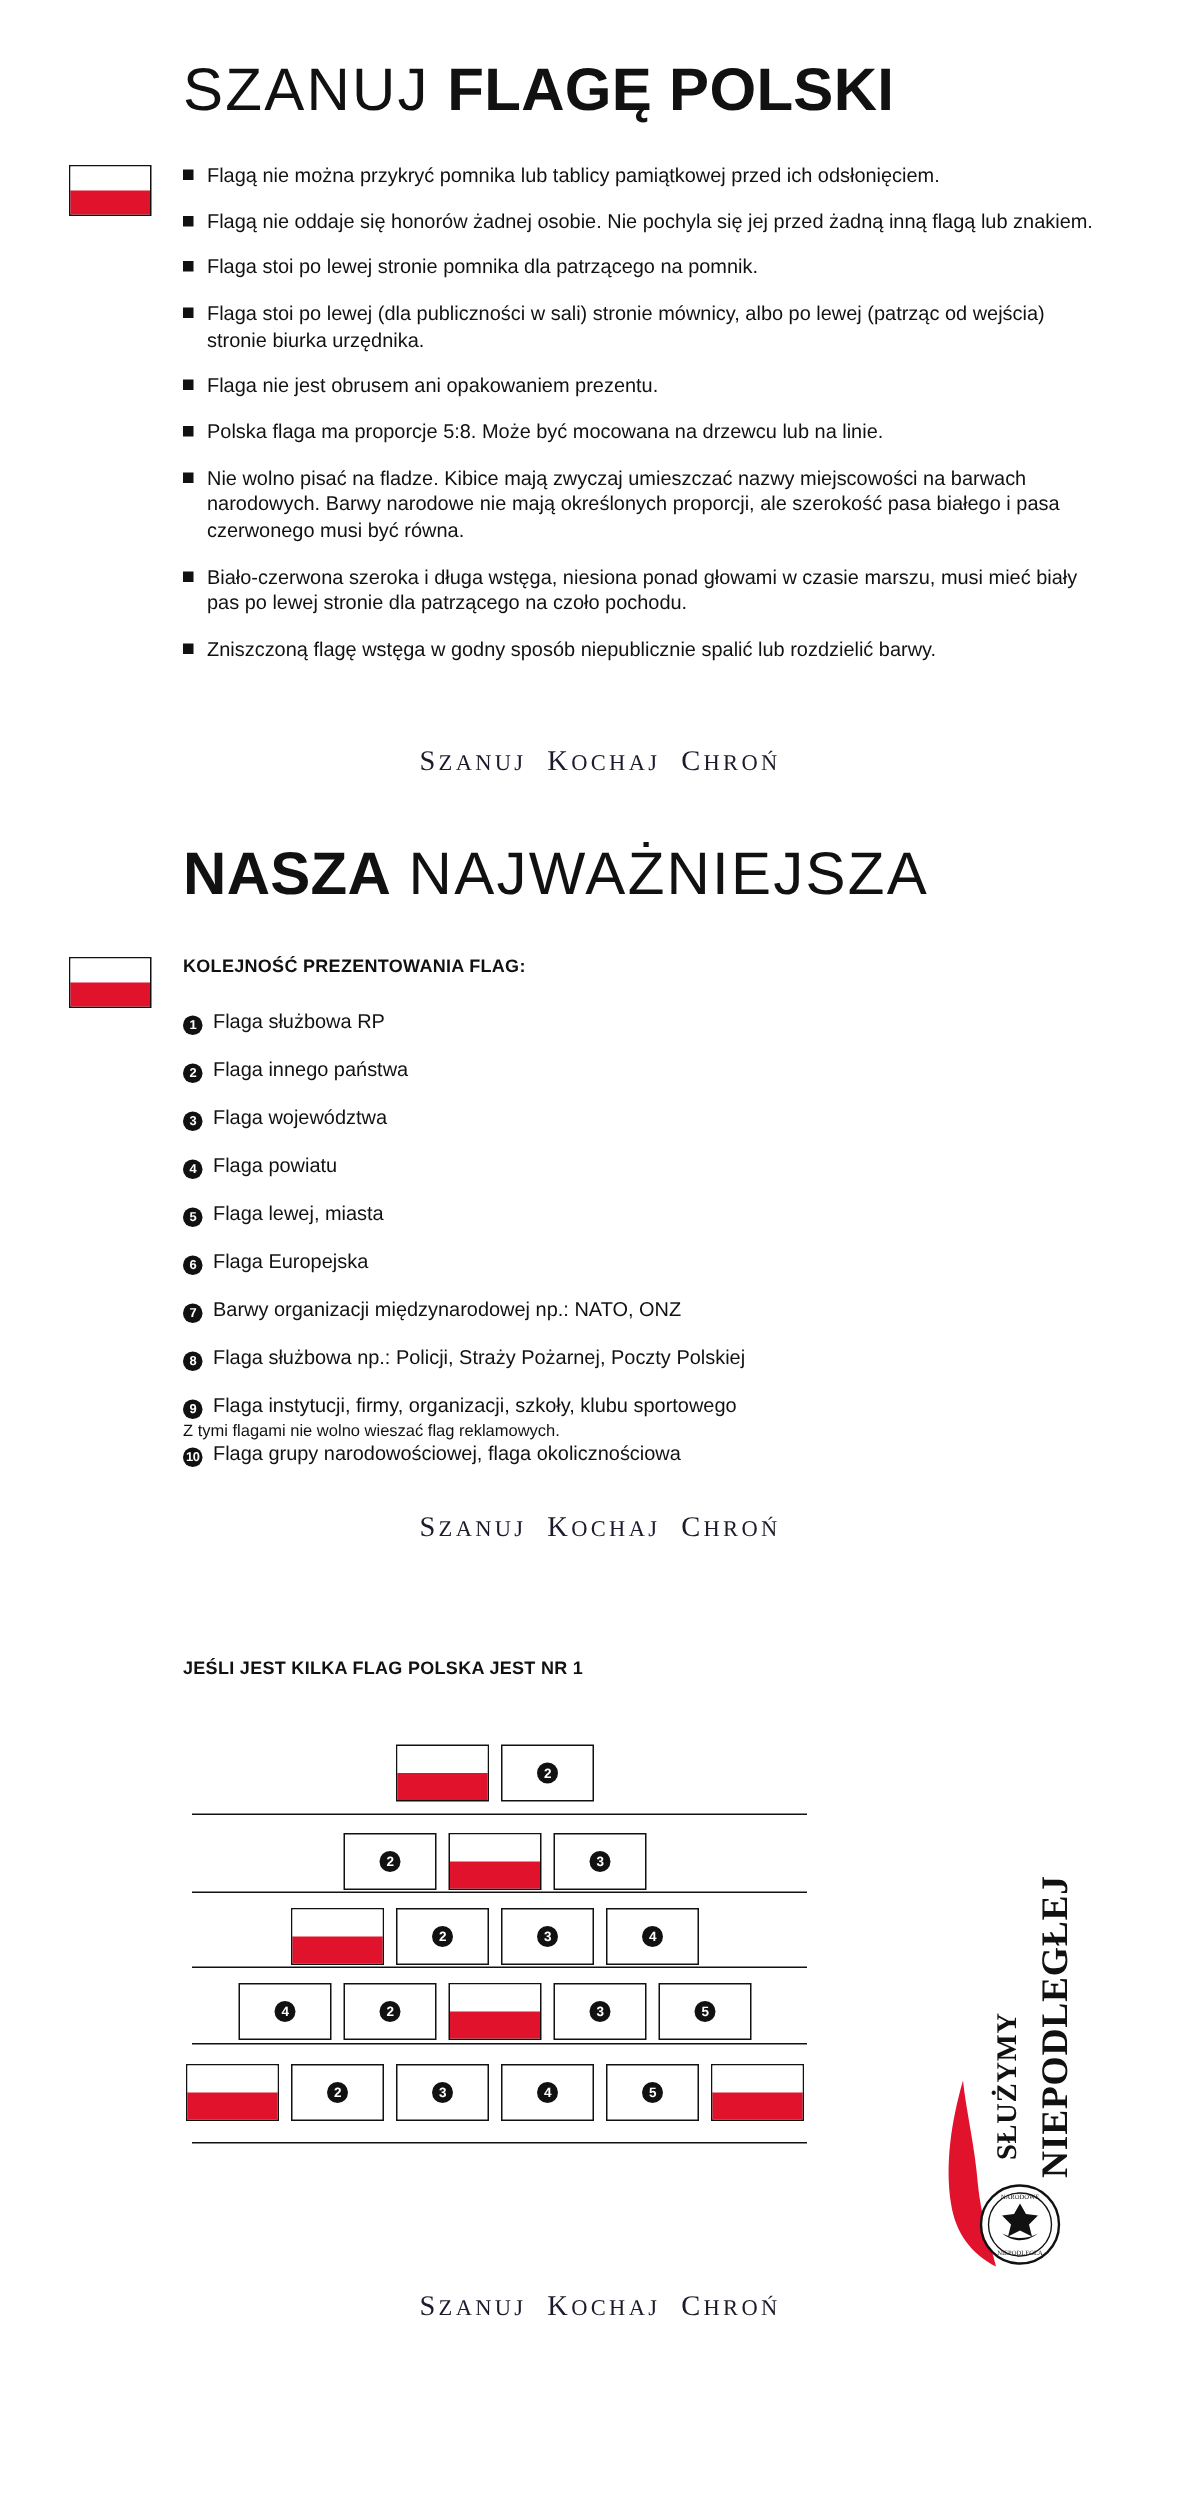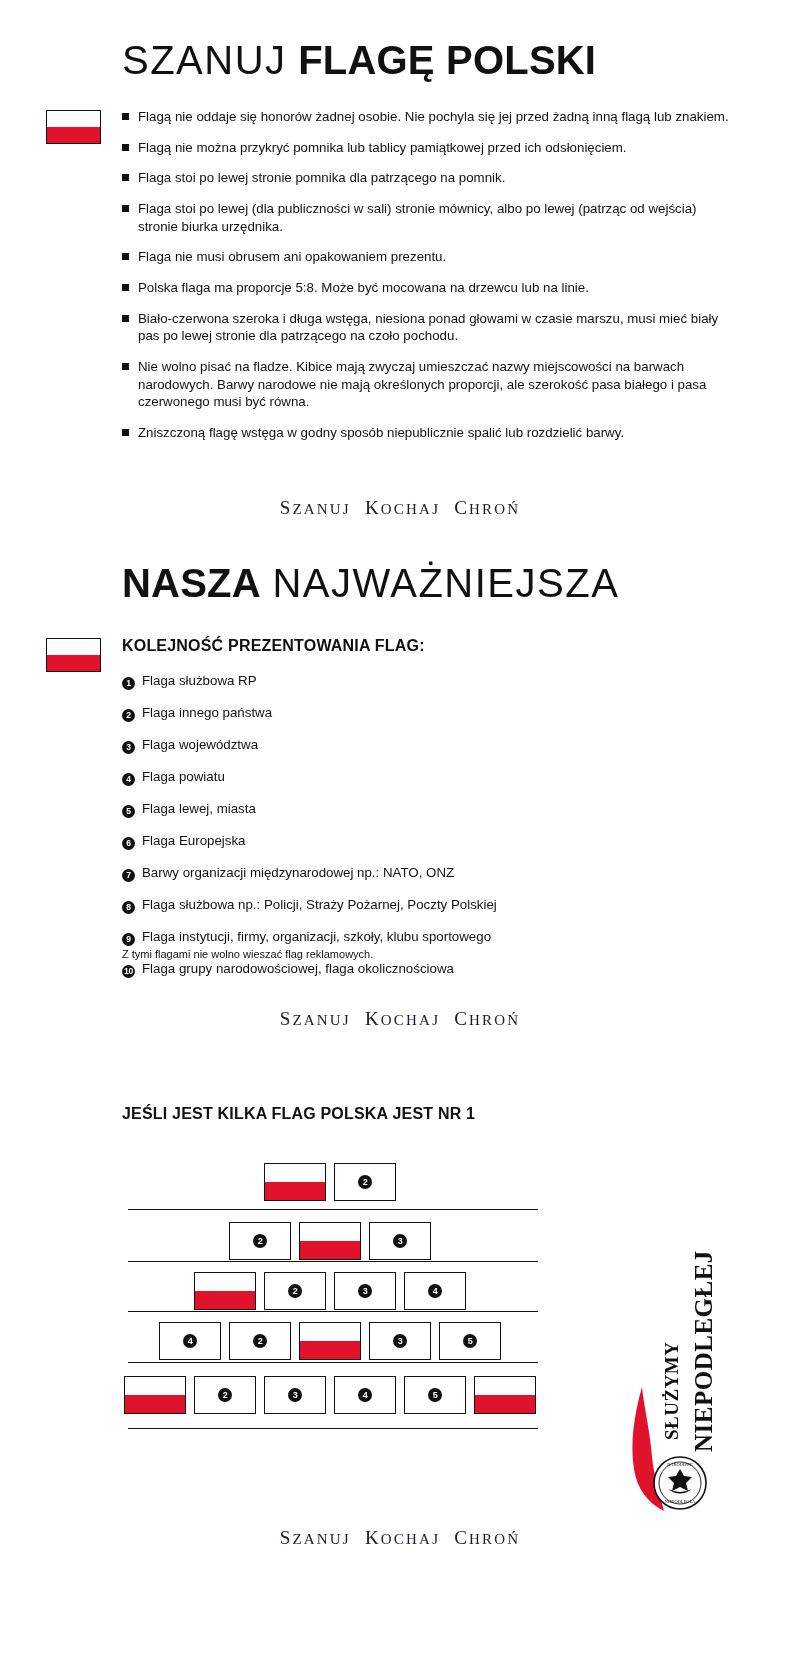--- a/index.html
+++ b/index.html
@@ -64,21 +64,21 @@
     color:#1b1b2b;
     white-space:nowrap;
   }
   .sig .cap{font-size:19px;}
   .sig .sp{display:inline-block;width:14px;}
 
   
   .subhead{
     position:absolute;
     font-weight:800;
-    font-size:16px;
+    font-size:12px;
     letter-spacing:.2px;
     white-space:nowrap;
   }
 
   
   .numlist{position:absolute;left:122px;top:674px;}
   .numlist li{
     list-style:none;
     font-size:13.3px;
     line-height:1;
@@ -160,28 +160,28 @@
     <span class="h-bold">FLAGĘ POLSKI</span>
   </div>
 
   <div class="flagchip" style="left:46px;top:110px;width:55px;height:34px;">
     <div class="w"></div>
     <div class="r"></div>
   </div>
 
   <div class="bullets">
     <ul id="bullet-list">
+        <li>Flagą nie można przykryć pomnika lub tablicy pamiątkowej przed ich odsłonięciem.</li>
         <li>Flagą nie oddaje się honorów żadnej osobie. Nie pochyla się jej przed żadną inną flagą lub znakiem.</li>
-        <li>Flagą nie można przykryć pomnika lub tablicy pamiątkowej przed ich odsłonięciem.</li>
         <li>Flaga stoi po lewej stronie pomnika dla patrzącego na pomnik.</li>
         <li>Flaga stoi po lewej (dla publiczności w sali) stronie mównicy, albo po lewej (patrząc od wejścia) stronie biurka urzędnika.</li>
-        <li>Flaga nie musi obrusem ani opakowaniem prezentu.</li>
+        <li>Flaga nie jest obrusem ani opakowaniem prezentu.</li>
         <li>Polska flaga ma proporcje 5:8. Może być mocowana na drzewcu lub na linie.</li>
+        <li>Nie wolno pisać na fladze. Kibice mają zwyczaj umieszczać nazwy miejscowości na barwach narodowych. Barwy narodowe nie mają określonych proporcji, ale szerokość pasa białego i pasa czerwonego musi być równa.</li>
         <li>Biało-czerwona szeroka i długa wstęga, niesiona ponad głowami w czasie marszu, musi mieć biały pas po lewej stronie dla patrzącego na czoło pochodu.</li>
-        <li>Nie wolno pisać na fladze. Kibice mają zwyczaj umieszczać nazwy miejscowości na barwach narodowych. Barwy narodowe nie mają określonych proporcji, ale szerokość pasa białego i pasa czerwonego musi być równa.</li>
         <li>Zniszczoną flagę wstęga w godny sposób niepublicznie spalić lub rozdzielić barwy.</li>
       </ul>
   </div>
 
   <div class="sig" style="top:497px;">
     <span class="cap">S</span><span>ZANUJ</span><span class="sp"></span><span class="cap">K</span><span>OCHAJ</span><span class="sp"></span><span class="cap">C</span><span>HROŃ</span>
   </div>
 
   <div class="h-main" style="left:122px;top:563px;">
     <span class="h-bold">NASZA</span>

